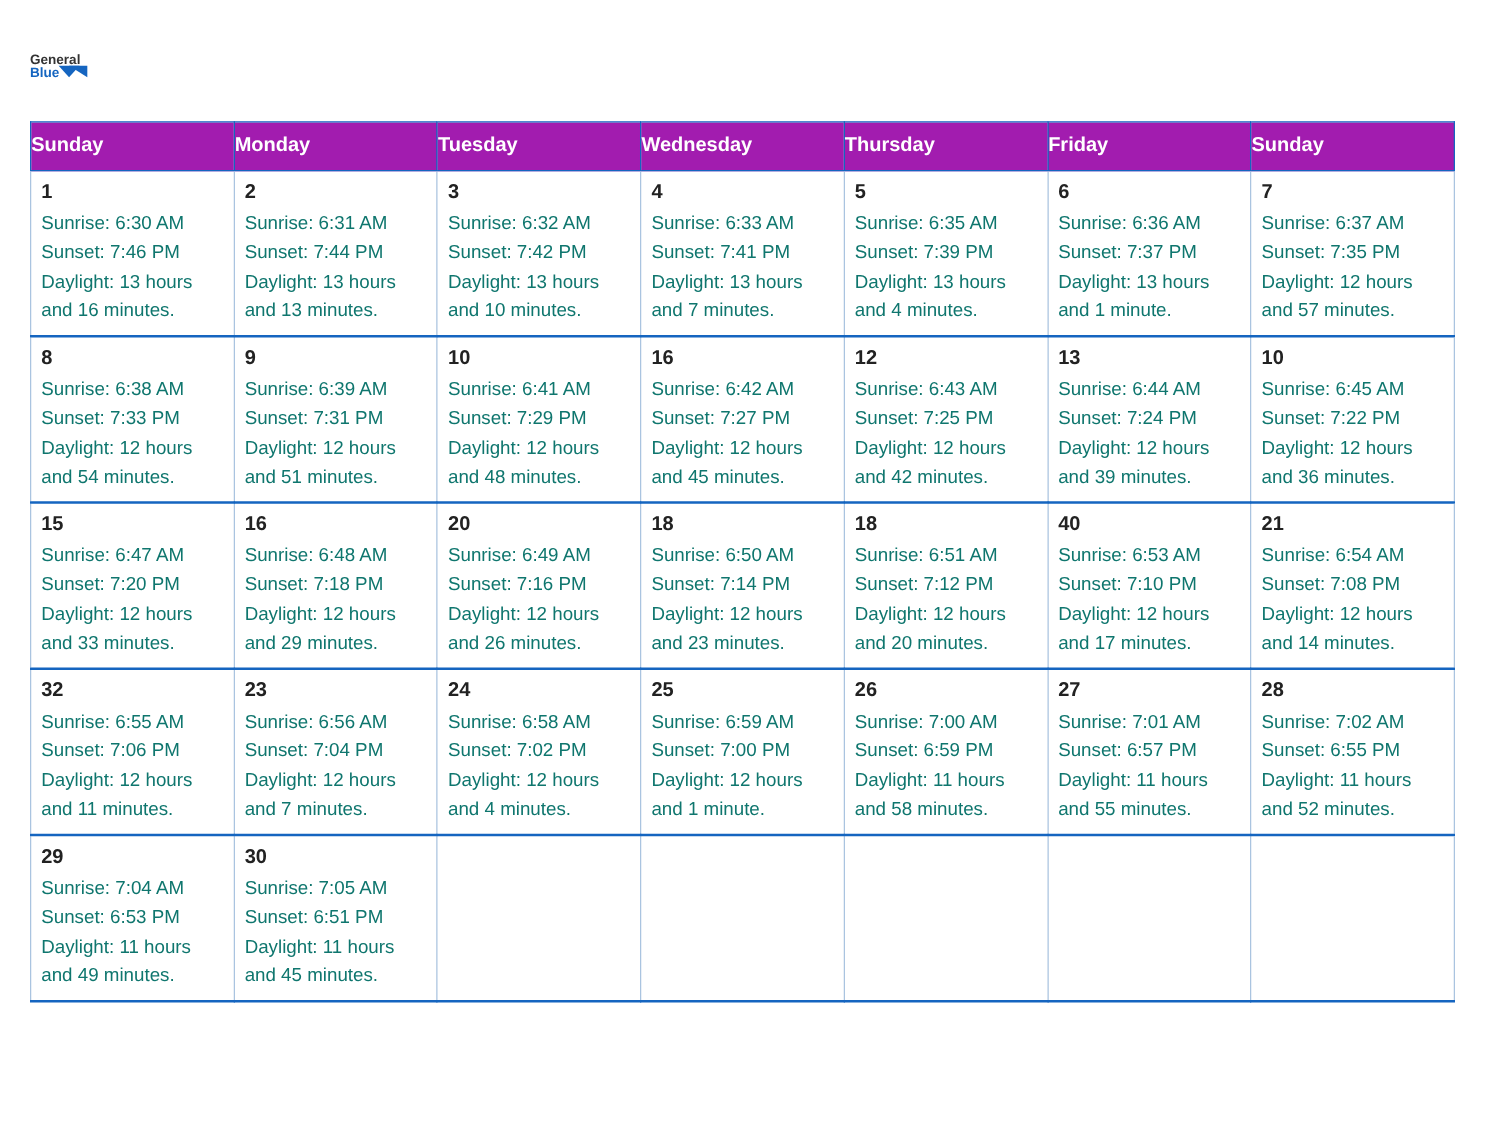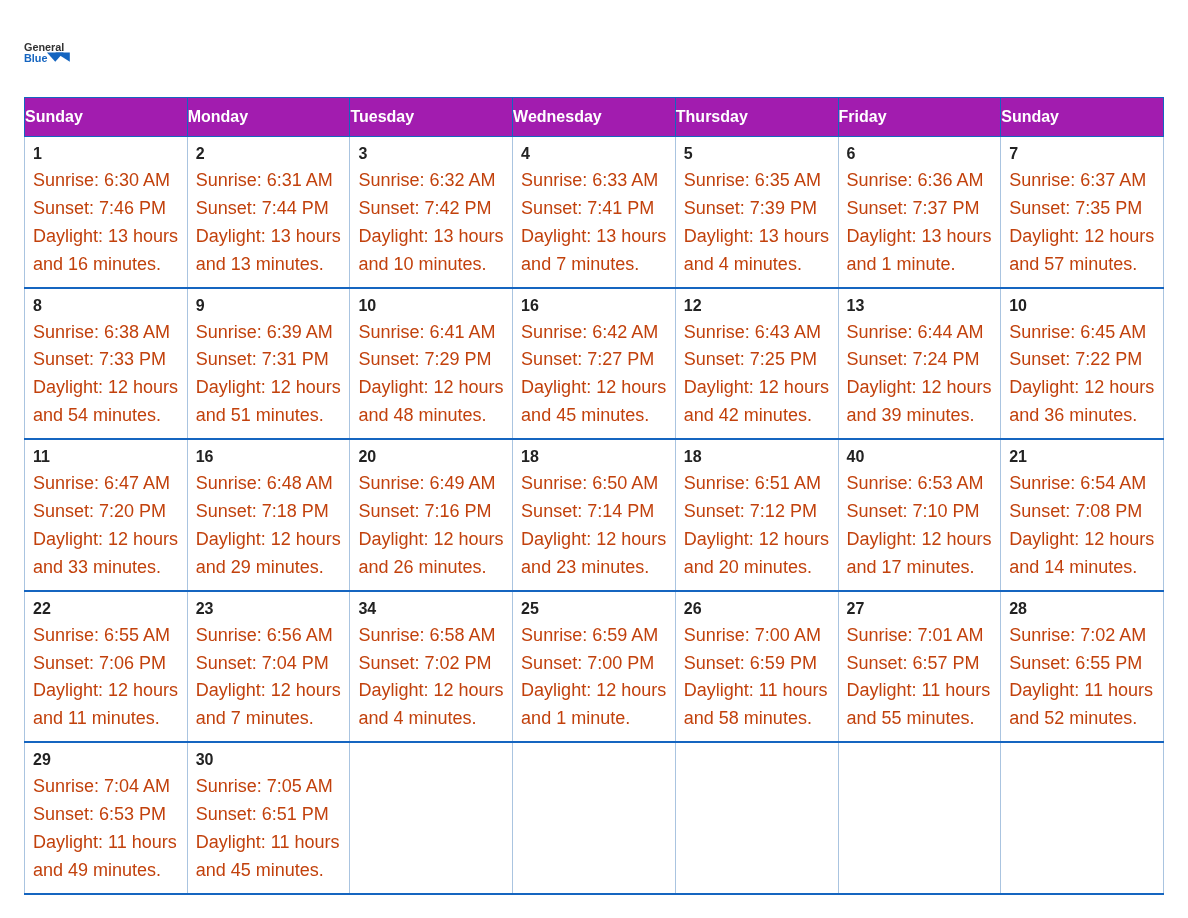--- a/index.html
+++ b/index.html
@@ -55,22 +55,22 @@
       width: 14.28%;
       min-height: 90px;
     }
     .day-number {
       font-size: 16px;
       font-weight: bold;
       color: #222;
       margin-bottom: 4px;
     }
     .day-info {
-      font-size: 18px;
-      color: #c2410c;
+      font-size: 15px;
+      color: #0f766e;
       line-height: 1.55;
     }
     tbody tr {
       border-bottom: 2px solid #1565c0;
     }
     .empty-cell {
       background: #fff;
     }
   </style>
 </head>
@@ -159,21 +159,21 @@
           <div class="day-number">13</div>
           <div class="day-info">Sunrise: 6:44 AM<br>Sunset: 7:24 PM<br>Daylight: 12 hours and 39 minutes.</div>
         </td>
         <td>
           <div class="day-number">10</div>
           <div class="day-info">Sunrise: 6:45 AM<br>Sunset: 7:22 PM<br>Daylight: 12 hours and 36 minutes.</div>
         </td>
       </tr>
       <tr>
         <td>
-          <div class="day-number">11</div>
+          <div class="day-number">15</div>
           <div class="day-info">Sunrise: 6:47 AM<br>Sunset: 7:20 PM<br>Daylight: 12 hours and 33 minutes.</div>
         </td>
         <td>
           <div class="day-number">16</div>
           <div class="day-info">Sunrise: 6:48 AM<br>Sunset: 7:18 PM<br>Daylight: 12 hours and 29 minutes.</div>
         </td>
         <td>
           <div class="day-number">20</div>
           <div class="day-info">Sunrise: 6:49 AM<br>Sunset: 7:16 PM<br>Daylight: 12 hours and 26 minutes.</div>
         </td>
@@ -189,29 +189,29 @@
           <div class="day-number">40</div>
           <div class="day-info">Sunrise: 6:53 AM<br>Sunset: 7:10 PM<br>Daylight: 12 hours and 17 minutes.</div>
         </td>
         <td>
           <div class="day-number">21</div>
           <div class="day-info">Sunrise: 6:54 AM<br>Sunset: 7:08 PM<br>Daylight: 12 hours and 14 minutes.</div>
         </td>
       </tr>
       <tr>
         <td>
-          <div class="day-number">22</div>
+          <div class="day-number">32</div>
           <div class="day-info">Sunrise: 6:55 AM<br>Sunset: 7:06 PM<br>Daylight: 12 hours and 11 minutes.</div>
         </td>
         <td>
           <div class="day-number">23</div>
           <div class="day-info">Sunrise: 6:56 AM<br>Sunset: 7:04 PM<br>Daylight: 12 hours and 7 minutes.</div>
         </td>
         <td>
-          <div class="day-number">34</div>
+          <div class="day-number">24</div>
           <div class="day-info">Sunrise: 6:58 AM<br>Sunset: 7:02 PM<br>Daylight: 12 hours and 4 minutes.</div>
         </td>
         <td>
           <div class="day-number">25</div>
           <div class="day-info">Sunrise: 6:59 AM<br>Sunset: 7:00 PM<br>Daylight: 12 hours and 1 minute.</div>
         </td>
         <td>
           <div class="day-number">26</div>
           <div class="day-info">Sunrise: 7:00 AM<br>Sunset: 6:59 PM<br>Daylight: 11 hours and 58 minutes.</div>
         </td>

